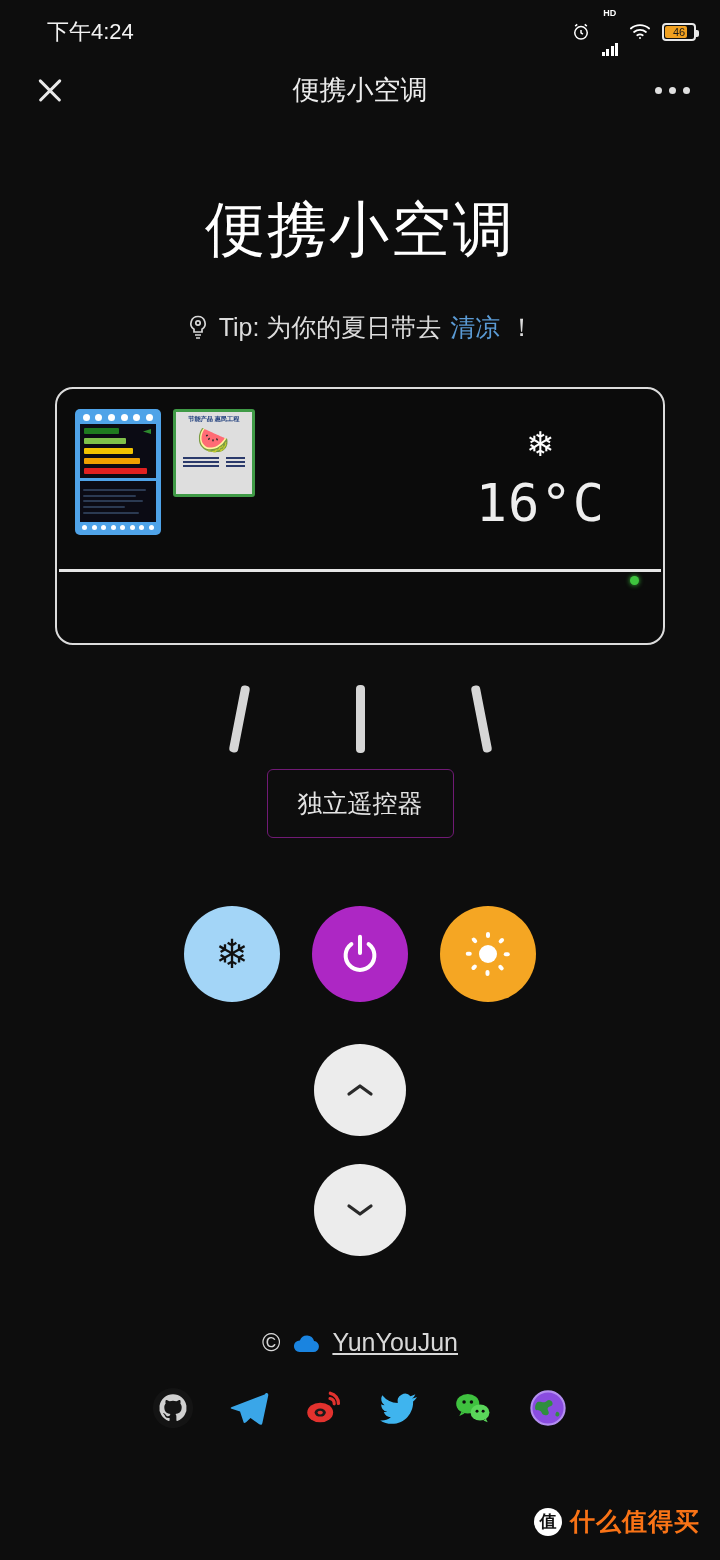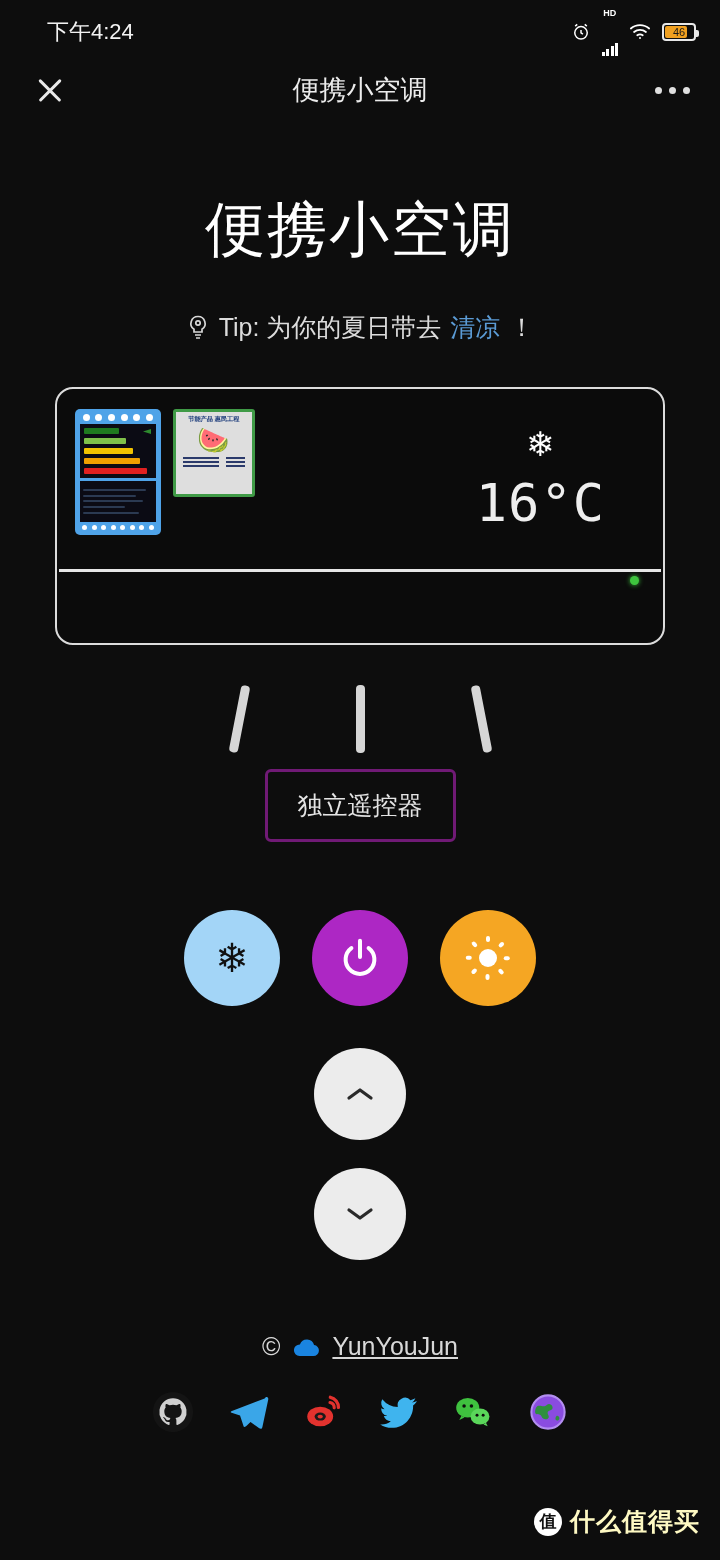--- a/index.html
+++ b/index.html
@@ -166,21 +166,21 @@
   }
   .flow {
     width: 9px; height: 68px; background: #d6d6d6; border-radius: 4px;
   }
   .flow.l { transform: rotate(11deg); }
   .flow.r { transform: rotate(-11deg); }
 
   
   .remote-row { display: flex; justify-content: center; margin-top: 4px; }
   .remote-btn {
-    border: 3px solid #701a75; border-radius: 6px;
+    border: 1px solid #701a75; border-radius: 6px;
     padding: 17px 30px; font-size: 25px; color: #e4e4e4;
     background: transparent; cursor: pointer;
   }
 
   
   .controls {
     margin-top: 68px; display: flex; justify-content: center;
     align-items: center; gap: 32px;
   }
   .cbtn {
@@ -230,21 +230,21 @@
   
   .watermark {
     position: absolute; right: 20px; bottom: 22px;
     display: flex; align-items: center; gap: 8px;
   }
   .wm-circle {
     width: 28px; height: 28px; border-radius: 50%; background: #fff;
     color: #111; font-size: 17px; display: flex;
     align-items: center; justify-content: center; font-weight: bold;
   }
-  .wm-text { font-size: 25px; color: #fef9c3; font-weight: bold; letter-spacing: 1px; }
+  .wm-text { font-size: 25px; color: #f97316; font-weight: bold; letter-spacing: 1px; }
 </style>
 </head>
 <body>
 
 <div class="phone">
 
   <div class="statusbar">
     <div class="status-time">下午4:24</div>
     <div class="status-icons">
       <span class="si">

